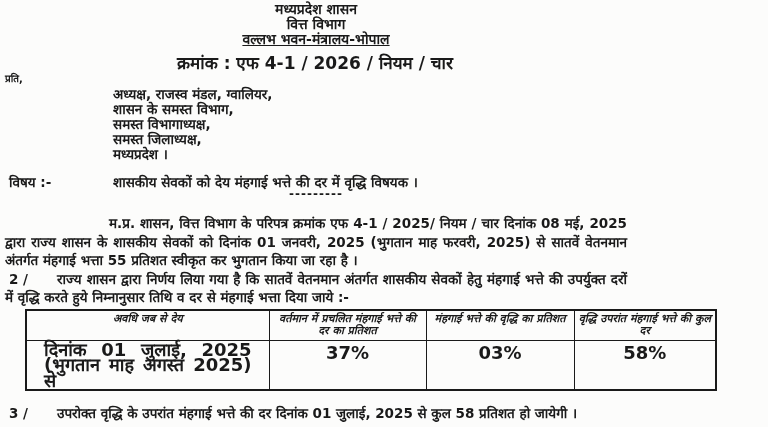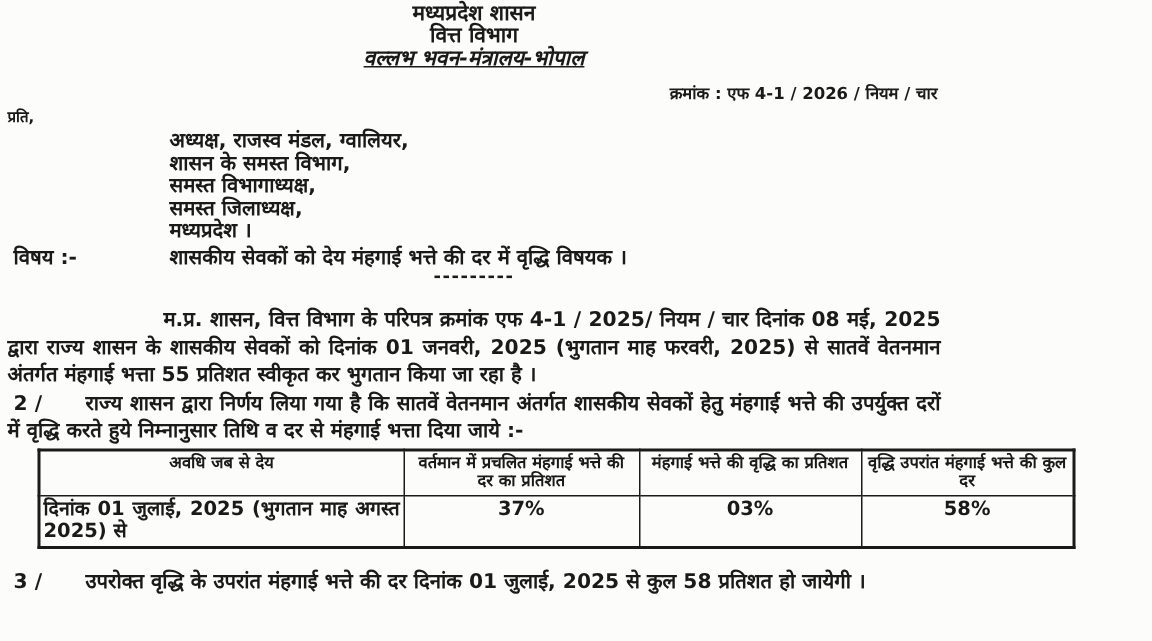--- a/index.html
+++ b/index.html
@@ -7,55 +7,55 @@
   body {
     background:#fcfcfb;
     color:#1a1a1a;
     font-family:"DejaVu Sans","Liberation Sans",sans-serif;
     font-weight:700;
   }
   .page { width:632px; height:427px; padding:2px 5px 0 5px; }
 
   
   .letterhead { text-align:center; font-size:14px; line-height:15px; }
-  .lh-line3 span { text-decoration:underline;font-style:italic; }
+  .lh-line3 span { text-decoration:underline; }
 
   
-  .meta-row { display:flex; justify-content:flex-end; margin-top:8px; font-size:11px; line-height:16px; padding-right:2px;gap:42px; }
+  .meta-row { display:flex; justify-content:center; margin-top:8px; font-size:17px; line-height:16px; padding-right:2px;gap:42px; }
 
   .salutation { font-size:10px; line-height:16px; }
 
   
   .recipients { margin-left:108px; font-size:13.5px; line-height:15px; }
 
   
-  .subject-row { display:flex; margin-top:3px; font-size:13.5px; line-height:15px; }
+  .subject-row { display:flex; margin-top:13px; font-size:13.5px; line-height:15px; }
   .subject-label { width:108px; padding-left:4px; flex:none; }
   .separator { text-align:center; font-size:12px; line-height:8px; letter-spacing:1px; }
 
   
   .para { font-size:13.5px; line-height:18.5px; text-align:justify; }
   .para-1 { margin-top:16px; text-indent:104px; }
   .num { display:inline-block; min-width:52px; padding-left:4px; }
 
   
   table.da-table {
     border-collapse:collapse;
     margin:2px 0 0 20px;
     width:690px;
     table-layout:fixed;
     border:2px solid #1a1a1a;
   }
   .da-table th, .da-table td { border:1px solid #1a1a1a; }
   .da-table th {
     font-size:11px; line-height:12.5px; font-weight:700;
-    text-align:center; vertical-align:top; padding:2px 4px;
+    text-align:center; vertical-align:top; padding:2px 4px;font-style:italic;
   }
   .da-table td {
-    font-size:13px; vertical-align:top; padding:1px 2px; height:32px;
+    font-size:18px; vertical-align:top; padding:1px 17px; height:32px;
   }
   .col-1 { width:243px; } .col-2 { width:157px; } .col-3 { width:148px; } .col-4 { width:142px; }
   td.cell-period { text-align:justify; line-height:15.5px; }
   td.cell-pct { text-align:center; }
 
   .para-3 { margin-top:15px; line-height:15.5px; }
 </style>
 </head>
 <body>
 

